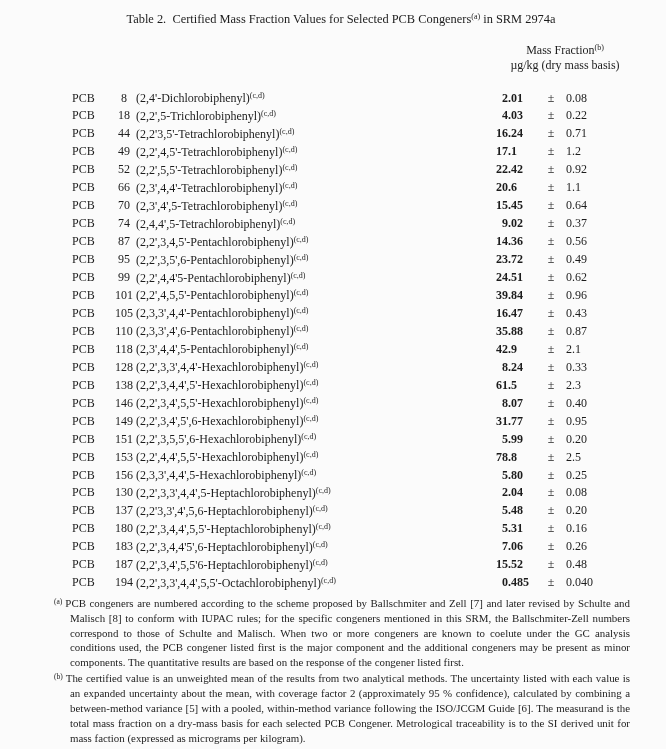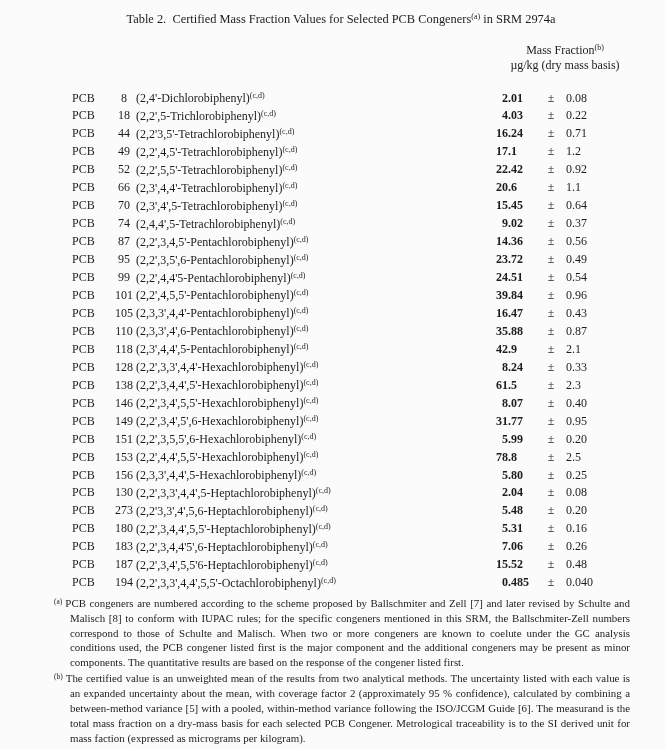--- a/index.html
+++ b/index.html
@@ -156,21 +156,21 @@
           <td class="c-val"><span class="val-int">23</span><span>.72</span></td>
           <td class="c-pm">±</td>
           <td class="c-unc">0.49</td>
         </tr>
         <tr>
           <td class="c-prefix">PCB</td>
           <td class="c-num">99</td>
           <td class="c-name"><span>(2,2',4,4'5-Pentachlorobiphenyl)</span><sup class="s">(c,d)</sup></td>
           <td class="c-val"><span class="val-int">24</span><span>.51</span></td>
           <td class="c-pm">±</td>
-          <td class="c-unc">0.54</td>
+          <td class="c-unc">0.62</td>
         </tr>
         <tr>
           <td class="c-prefix">PCB</td>
           <td class="c-num">101</td>
           <td class="c-name"><span>(2,2',4,5,5'-Pentachlorobiphenyl)</span><sup class="s">(c,d)</sup></td>
           <td class="c-val"><span class="val-int">39</span><span>.84</span></td>
           <td class="c-pm">±</td>
           <td class="c-unc">0.96</td>
         </tr>
         <tr>
@@ -256,21 +256,21 @@
         <tr>
           <td class="c-prefix">PCB</td>
           <td class="c-num">130</td>
           <td class="c-name"><span>(2,2',3,3',4,4',5-Heptachlorobiphenyl)</span><sup class="s">(c,d)</sup></td>
           <td class="c-val"><span class="val-int">2</span><span>.04</span></td>
           <td class="c-pm">±</td>
           <td class="c-unc">0.08</td>
         </tr>
         <tr>
           <td class="c-prefix">PCB</td>
-          <td class="c-num">273</td>
+          <td class="c-num">137</td>
           <td class="c-name"><span>(2,2'3,3',4',5,6-Heptachlorobiphenyl)</span><sup class="s">(c,d)</sup></td>
           <td class="c-val"><span class="val-int">5</span><span>.48</span></td>
           <td class="c-pm">±</td>
           <td class="c-unc">0.20</td>
         </tr>
         <tr>
           <td class="c-prefix">PCB</td>
           <td class="c-num">180</td>
           <td class="c-name"><span>(2,2',3,4,4',5,5'-Heptachlorobiphenyl)</span><sup class="s">(c,d)</sup></td>
           <td class="c-val"><span class="val-int">5</span><span>.31</span></td>

